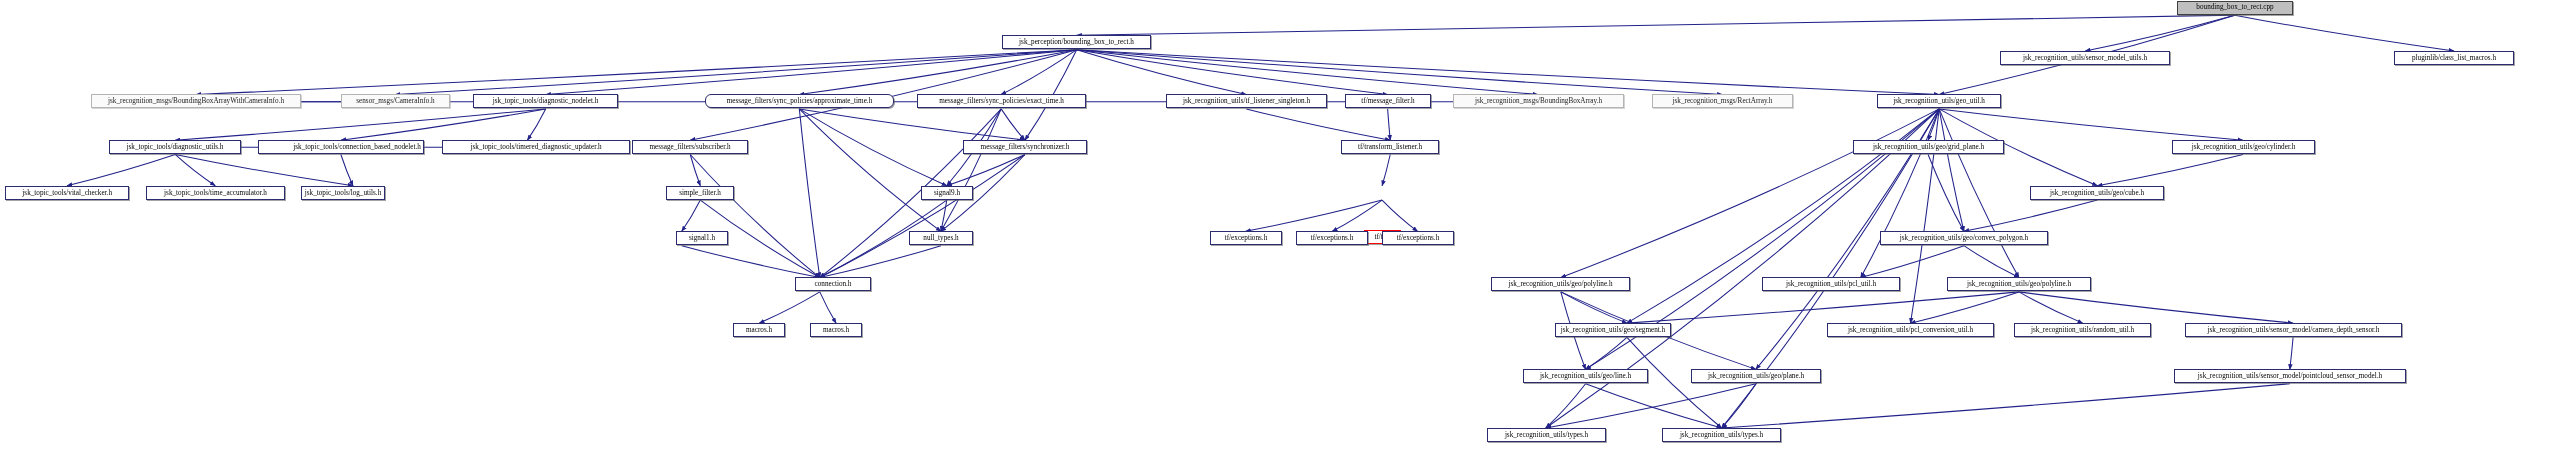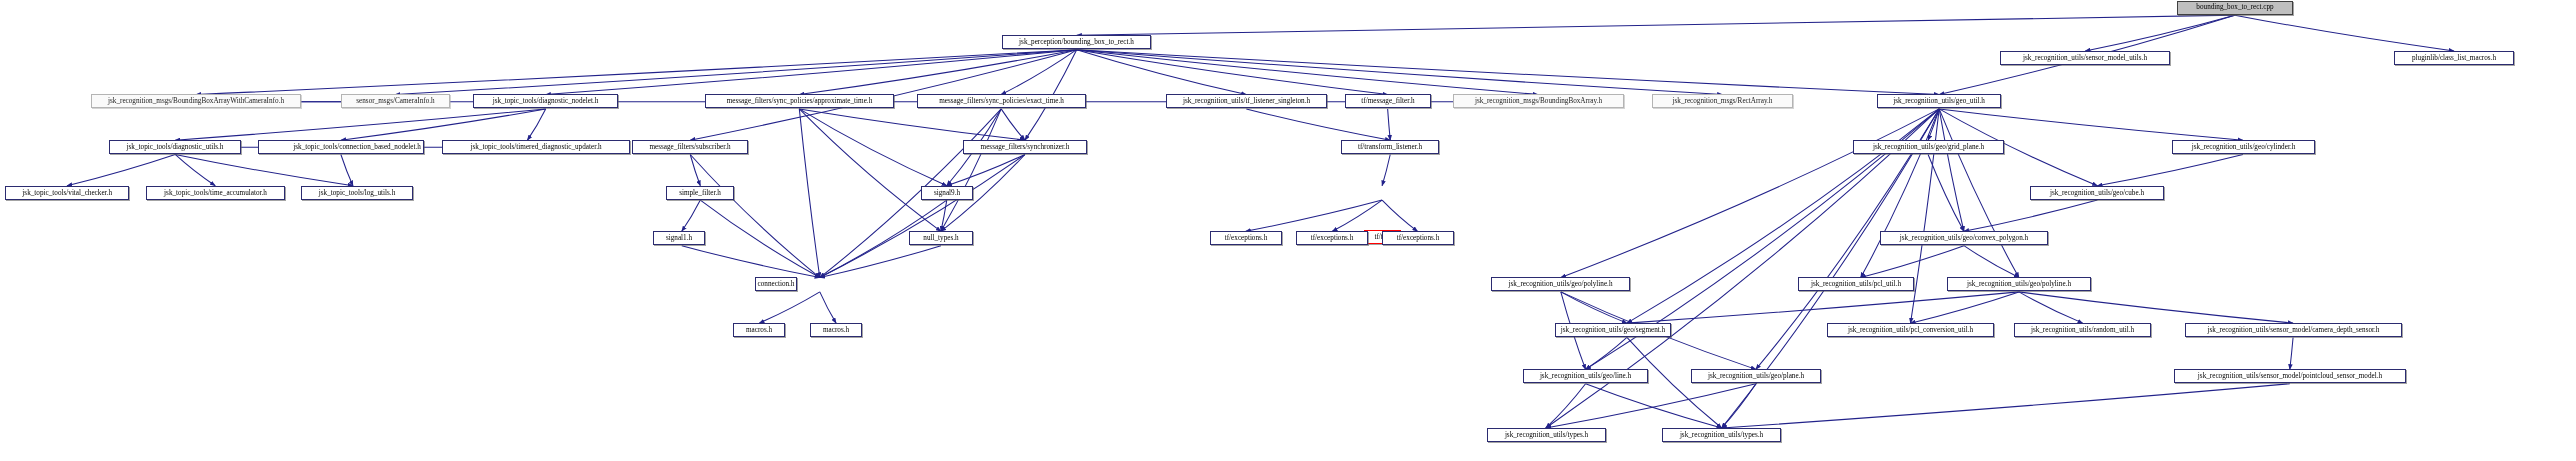--- a/index.html
+++ b/index.html
@@ -149,51 +149,51 @@
       </g>
   </svg>
   <div id="node-layer">
       <div class="node root" style="left: 2177px; top: 0.7px; width: 116px;">bounding_box_to_rect.cpp</div>
       <div class="node" style="left: 1002px; top: 35px; width: 149px;">jsk_perception/bounding_box_to_rect.h</div>
       <div class="node" style="left: 2000px; top: 51px; width: 170px;">jsk_recognition_utils/sensor_model_utils.h</div>
       <div class="node" style="left: 2394px; top: 51px; width: 120px;">pluginlib/class_list_macros.h</div>
       <div class="node grayed" style="left: 91px; top: 94px; width: 210px;">jsk_recognition_msgs/BoundingBoxArrayWithCameraInfo.h</div>
       <div class="node grayed" style="left: 341px; top: 94px; width: 109px;">sensor_msgs/CameraInfo.h</div>
       <div class="node" style="left: 473px; top: 94px; width: 145px;">jsk_topic_tools/diagnostic_nodelet.h</div>
-      <div class="node" style="left: 705px; top: 94px; width: 189px;">message_filters/sync_policies/approximate_time.h</div>
+      <div class="node" style="left: 705px; top: 94px; width: 189px; border-radius: 6px;">message_filters/sync_policies/approximate_time.h</div>
       <div class="node" style="left: 917px; top: 94px; width: 169px;">message_filters/sync_policies/exact_time.h</div>
       <div class="node" style="left: 1166px; top: 94px; width: 161px;">jsk_recognition_utils/tf_listener_singleton.h</div>
       <div class="node" style="left: 1345px; top: 94px; width: 86px;">tf/message_filter.h</div>
       <div class="node grayed" style="left: 1453px; top: 94px; width: 171px;">jsk_recognition_msgs/BoundingBoxArray.h</div>
       <div class="node grayed" style="left: 1652px; top: 94px; width: 141px;">jsk_recognition_msgs/RectArray.h</div>
       <div class="node" style="left: 1877px; top: 94px; width: 124px;">jsk_recognition_utils/geo_util.h</div>
       <div class="node" style="left: 109px; top: 140px; width: 132px;">jsk_topic_tools/diagnostic_utils.h</div>
       <div class="node" style="left: 258px; top: 140px; width: 166px; padding-left: 36px;">jsk_topic_tools/connection_based_nodelet.h</div>
       <div class="node" style="left: 442px; top: 140px; width: 188px;">jsk_topic_tools/timered_diagnostic_updater.h</div>
       <div class="node" style="left: 632px; top: 140px; width: 116px;">message_filters/subscriber.h</div>
       <div class="node" style="left: 963px; top: 140px; width: 124px;">message_filters/synchronizer.h</div>
       <div class="node" style="left: 1341px; top: 140px; width: 98px;">tf/transform_listener.h</div>
       <div class="node" style="left: 1853px; top: 140px; width: 151px;">jsk_recognition_utils/geo/grid_plane.h</div>
       <div class="node" style="left: 2172px; top: 140px; width: 143px;">jsk_recognition_utils/geo/cylinder.h</div>
       <div class="node" style="left: 5.2px; top: 186px; width: 124px;">jsk_topic_tools/vital_checker.h</div>
       <div class="node" style="left: 146px; top: 186px; width: 139px;">jsk_topic_tools/time_accumulator.h</div>
-      <div class="node" style="left: 301px; top: 186px; width: 112px;">jsk_topic_tools/log_utils.h</div>
+      <div class="node" style="left: 301px; top: 186px; width: 84px;">jsk_topic_tools/log_utils.h</div>
       <div class="node" style="left: 666px; top: 186px; width: 68px;">simple_filter.h</div>
       <div class="node" style="left: 921px; top: 186px; width: 52px;">signal9.h</div>
       <div class="node alert" style="left: 1364px; top: 186px; width: 37px;">tf/tf.h</div>
       <div class="node" style="left: 2030px; top: 186px; width: 134px;">jsk_recognition_utils/geo/cube.h</div>
-      <div class="node" style="left: 653px; top: 231px; width: 52px;">signal1.h</div>
+      <div class="node" style="left: 676px; top: 231px; width: 52px;">signal1.h</div>
       <div class="node" style="left: 909px; top: 231px; width: 64px;">null_types.h</div>
       <div class="node" style="left: 1210px; top: 231px; width: 72px;">tf/exceptions.h</div>
       <div class="node" style="left: 1296px; top: 231px; width: 72px;">tf/exceptions.h</div>
       <div class="node" style="left: 1382px; top: 231px; width: 72px;">tf/exceptions.h</div>
       <div class="node" style="left: 1880px; top: 231px; width: 168px;">jsk_recognition_utils/geo/convex_polygon.h</div>
-      <div class="node" style="left: 755px; top: 277px; width: 42px;">connection.h</div>
+      <div class="node" style="left: 795px; top: 277px; width: 76px;">connection.h</div>
       <div class="node" style="left: 1491px; top: 277px; width: 139px;">jsk_recognition_utils/geo/polyline.h</div>
-      <div class="node" style="left: 1798px; top: 277px; width: 116px;">jsk_recognition_utils/pcl_util.h</div>
+      <div class="node" style="left: 1762px; top: 277px; width: 138px;">jsk_recognition_utils/pcl_util.h</div>
       <div class="node" style="left: 1947px; top: 277px; width: 144px;">jsk_recognition_utils/geo/polyline.h</div>
       <div class="node" style="left: 733px; top: 323px; width: 52px;">macros.h</div>
       <div class="node" style="left: 810px; top: 323px; width: 52px;">macros.h</div>
       <div class="node" style="left: 1555px; top: 323px; width: 116px;">jsk_recognition_utils/geo/segment.h</div>
       <div class="node" style="left: 1827px; top: 323px; width: 167px;">jsk_recognition_utils/pcl_conversion_util.h</div>
       <div class="node" style="left: 2014px; top: 323px; width: 137px;">jsk_recognition_utils/random_util.h</div>
       <div class="node" style="left: 2185px; top: 323px; width: 217px;">jsk_recognition_utils/sensor_model/camera_depth_sensor.h</div>
       <div class="node" style="left: 1523px; top: 369px; width: 125px;">jsk_recognition_utils/geo/line.h</div>
       <div class="node" style="left: 1691px; top: 369px; width: 130px;">jsk_recognition_utils/geo/plane.h</div>
       <div class="node" style="left: 2174px; top: 369px; width: 232px;">jsk_recognition_utils/sensor_model/pointcloud_sensor_model.h</div>

